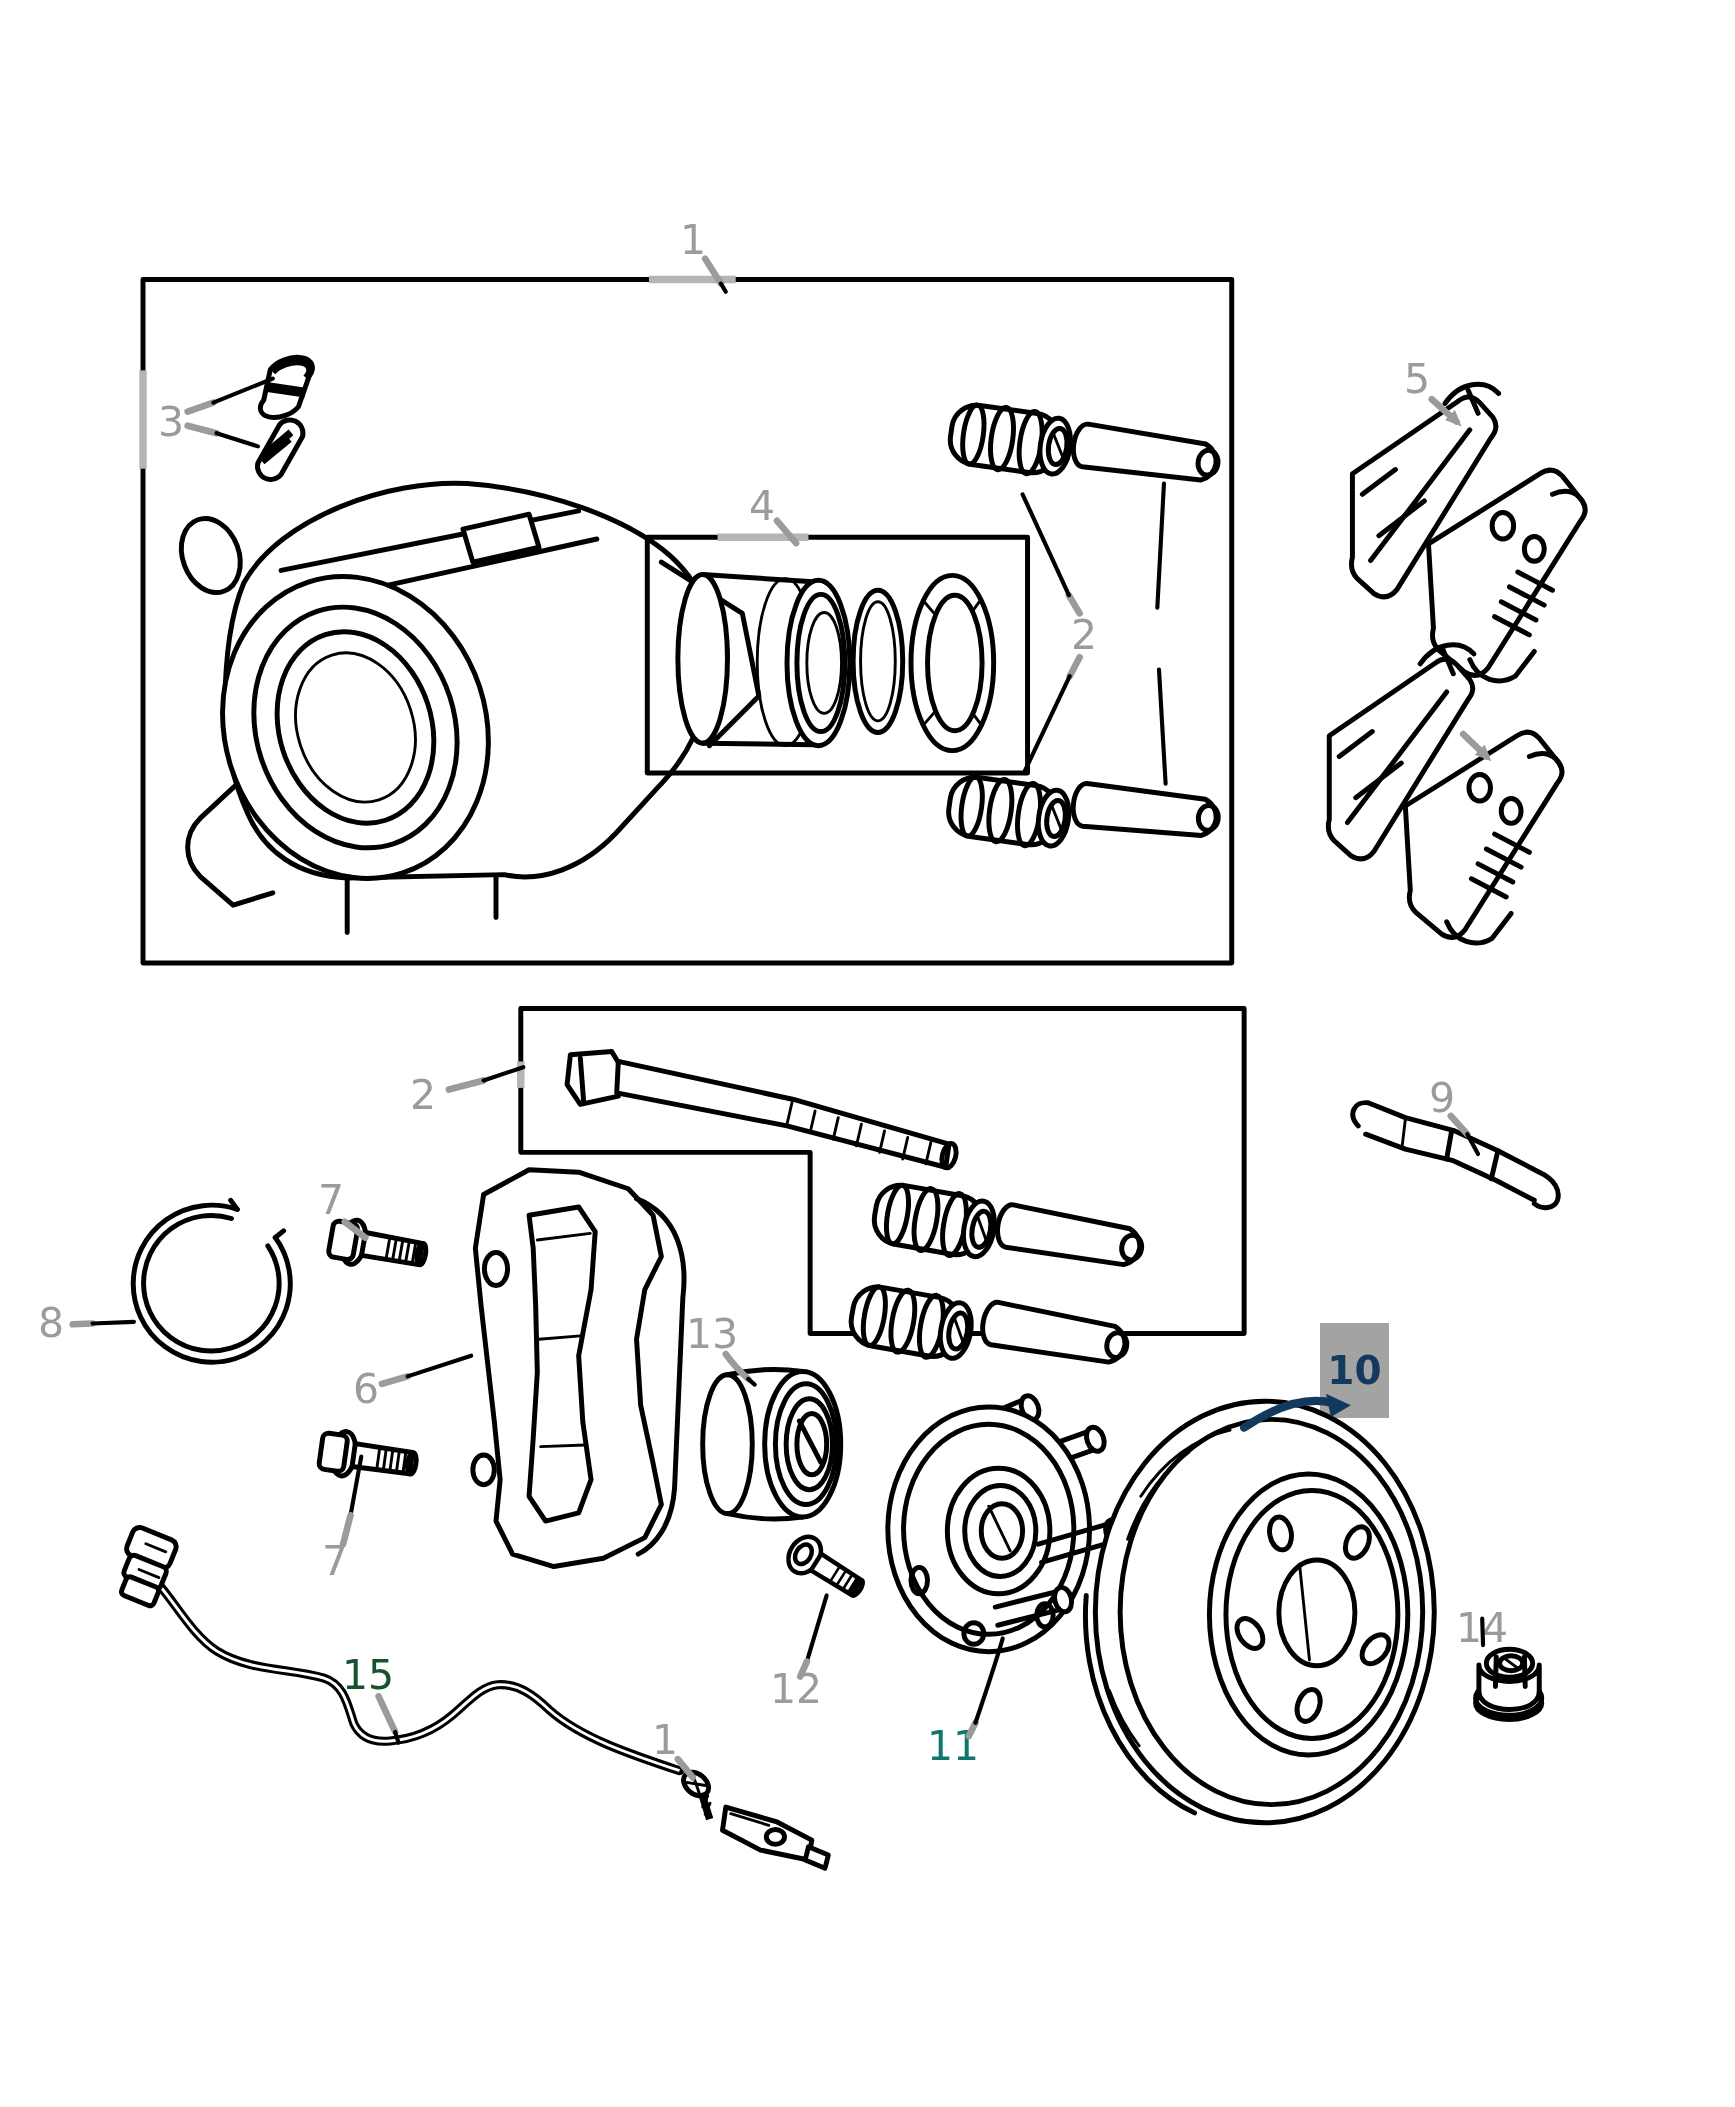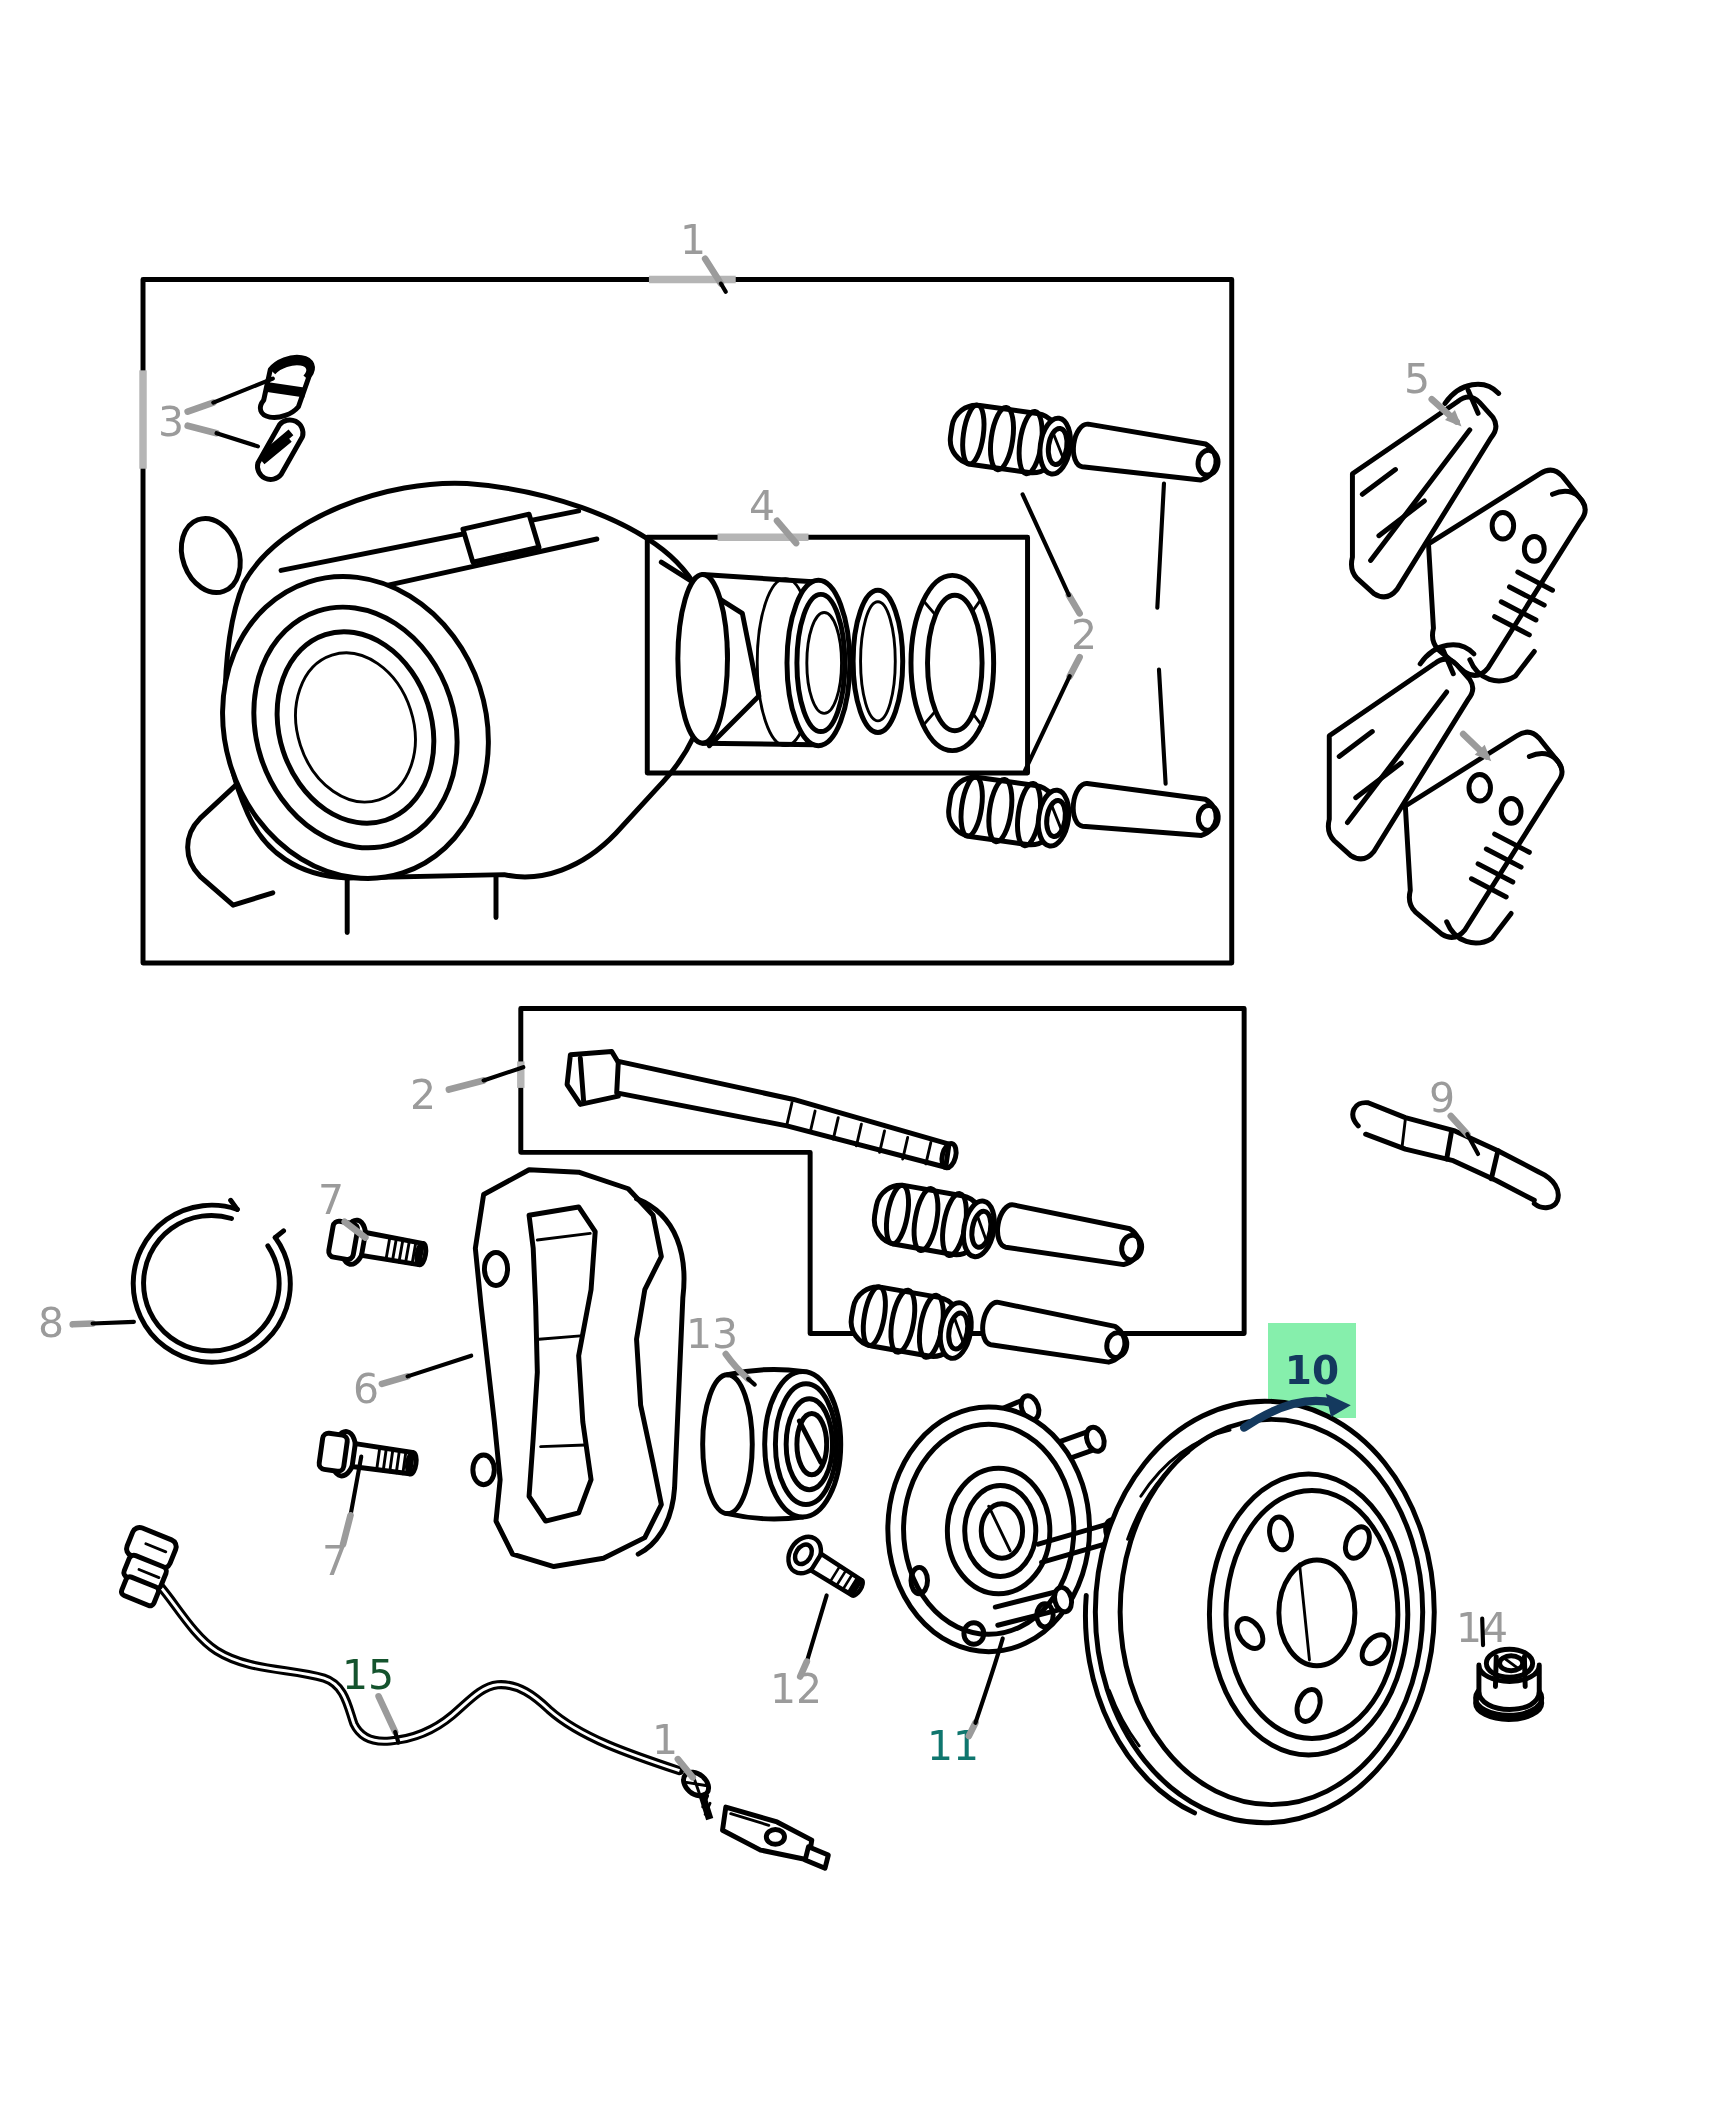--- a/index.html
+++ b/index.html
@@ -29,21 +29,21 @@
       <div class="callout" style="left: 423px; top: 1095px; color: rgb(155, 155, 155);">2</div>
       <div class="callout" style="left: 171px; top: 422px; color: rgb(155, 155, 155);">3</div>
       <div class="callout" style="left: 762px; top: 506px; color: rgb(155, 155, 155);">4</div>
       <div class="callout" style="left: 1417px; top: 379px; color: rgb(155, 155, 155);">5</div>
       <div class="callout" style="left: 1449px; top: 711px; color: rgb(155, 155, 155);">5</div>
       <div class="callout" style="left: 366px; top: 1389px; color: rgb(155, 155, 155);">6</div>
       <div class="callout" style="left: 331px; top: 1200px; color: rgb(155, 155, 155);">7</div>
       <div class="callout" style="left: 335px; top: 1561px; color: rgb(155, 155, 155);">7</div>
       <div class="callout" style="left: 51px; top: 1323px; color: rgb(155, 155, 155);">8</div>
       <div class="callout" style="left: 1442px; top: 1098px; color: rgb(155, 155, 155);">9</div>
-      <div class="callout callout--hl" style="left: 1268px; top: 1323px; width: 88px; height: 95px; background: #86efac; color: rgb(20, 57, 94);">10</div>
+      <div class="callout callout--hl" style="left: 1320px; top: 1323px; width: 69px; height: 95px; background: #a3a3a3; color: rgb(20, 57, 94);">10</div>
       <div class="callout" style="left: 953px; top: 1746px; color: #0f766e;">11</div>
       <div class="callout" style="left: 796px; top: 1689px; color: rgb(155, 155, 155); text-align: right;">12</div>
       <div class="callout" style="left: 712px; top: 1334px; color: rgb(155, 155, 155);">13</div>
       <div class="callout" style="left: 1482px; top: 1628px; color: rgb(155, 155, 155);">14</div>
       <div class="callout" style="left: 368px; top: 1675px; color: #14532d;">15</div>
       <div class="callout" style="left: 665px; top: 1740px; color: rgb(155, 155, 155);">1</div>
     </div>
 
   <svg width="1736" height="2108" viewBox="0 0 2100 2550">
 

